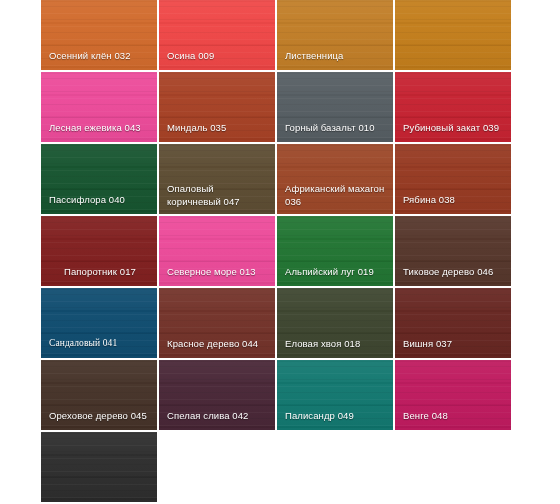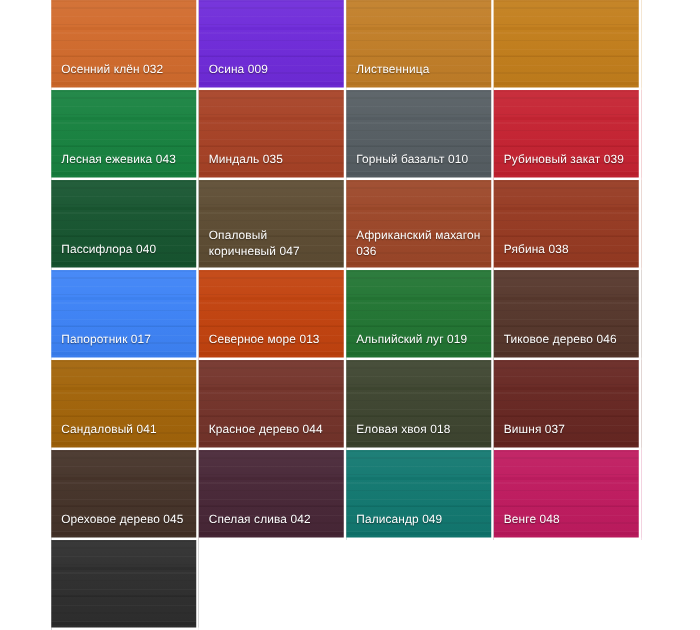--- a/index.html
+++ b/index.html
@@ -92,35 +92,35 @@
 </style>
 </head>
 <body>
 
 <div id="palette-grid">
     <div class="swatch" style="background-color: rgb(209, 105, 42);">
       <div class="grain"></div>
       <div class="sheen"></div>
       <div class="swatch-label">Осенний клён 032</div>
     </div>
-    <div class="swatch" style="background-color: #6d28d9;">
+    <div class="swatch" style="background-color: #ef4444;">
       <div class="grain"></div>
       <div class="sheen"></div>
       <div class="swatch-label">Осина 009</div>
     </div>
     <div class="swatch" style="background-color: rgb(192, 124, 37);">
       <div class="grain"></div>
       <div class="sheen"></div>
       <div class="swatch-label">Лиственница</div>
     </div>
     <div class="swatch" style="background-color: rgb(194, 124, 25);">
       <div class="grain"></div>
       <div class="sheen"></div>
     </div>
-    <div class="swatch" style="background-color: #15803d; padding-left: 31px;">
+    <div class="swatch" style="background-color: #ec4899; padding-left: 31px;">
       <div class="grain"></div>
       <div class="sheen"></div>
       <div class="swatch-label">Лесная ежевика 043</div>
     </div>
     <div class="swatch" style="background-color: rgb(166, 63, 35);">
       <div class="grain"></div>
       <div class="sheen"></div>
       <div class="swatch-label">Миндаль 035</div>
     </div>
     <div class="swatch" style="background-color: rgb(84, 92, 97);">
@@ -146,41 +146,41 @@
     <div class="swatch two-line" style="background-color: rgb(155, 69, 38);">
       <div class="grain"></div>
       <div class="sheen"></div>
       <div class="swatch-label">Африканский махагон 036</div>
     </div>
     <div class="swatch" style="background-color: rgb(149, 55, 31);">
       <div class="grain"></div>
       <div class="sheen"></div>
       <div class="swatch-label">Рябина 038</div>
     </div>
-    <div class="swatch" style="background-color: #3b82f6;">
+    <div class="swatch" style="background-color: #7f1d1d; text-align: center;">
       <div class="grain"></div>
       <div class="sheen"></div>
       <div class="swatch-label">Папоротник 017</div>
     </div>
-    <div class="swatch" style="background-color: #c2410c;">
+    <div class="swatch" style="background-color: #ec4899;">
       <div class="grain"></div>
       <div class="sheen"></div>
       <div class="swatch-label">Северное море 013</div>
     </div>
     <div class="swatch" style="background-color: rgb(31, 115, 48);">
       <div class="grain"></div>
       <div class="sheen"></div>
       <div class="swatch-label">Альпийский луг 019</div>
     </div>
     <div class="swatch" style="background-color: rgb(84, 52, 41);">
       <div class="grain"></div>
       <div class="sheen"></div>
       <div class="swatch-label">Тиковое дерево 046</div>
     </div>
-    <div class="swatch" style="background-color: #a16207;">
+    <div class="swatch" style="background-color: #0c4a6e; font-family: Liberation Serif, serif;">
       <div class="grain"></div>
       <div class="sheen"></div>
       <div class="swatch-label">Сандаловый 041</div>
     </div>
     <div class="swatch" style="background-color: rgb(113, 48, 39);">
       <div class="grain"></div>
       <div class="sheen"></div>
       <div class="swatch-label">Красное дерево 044</div>
     </div>
     <div class="swatch" style="background-color: rgb(59, 67, 45);">

